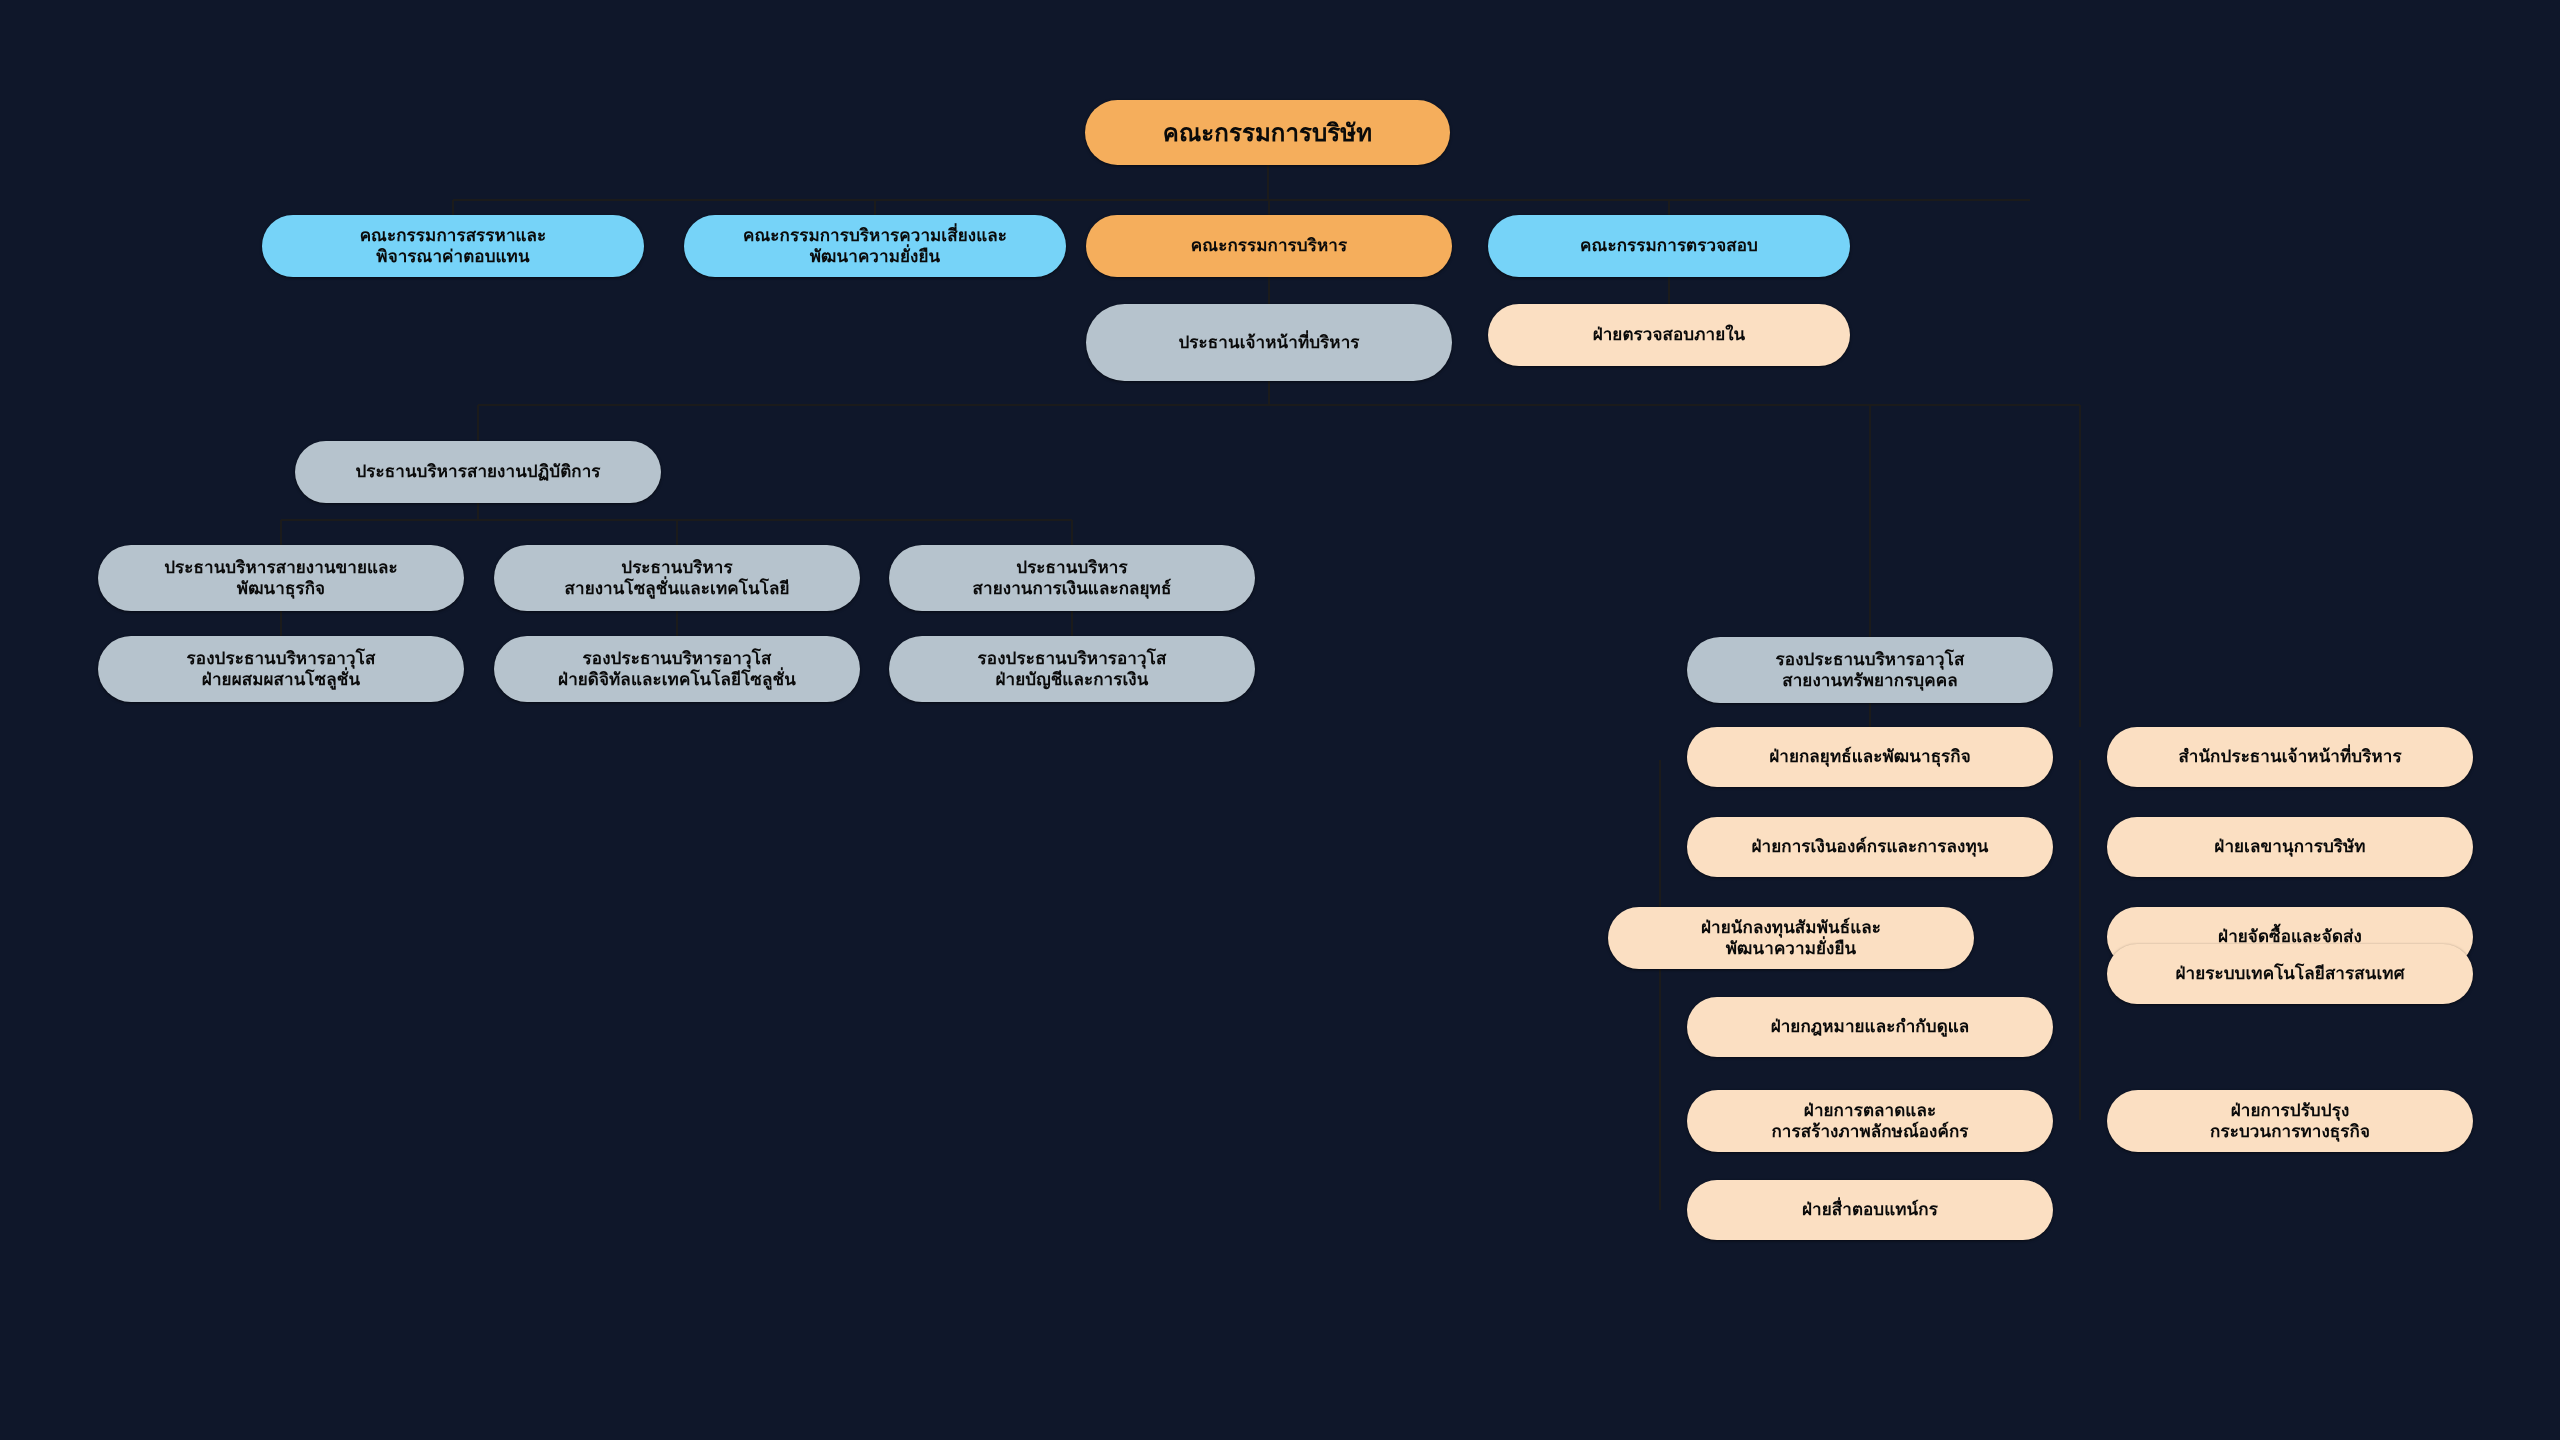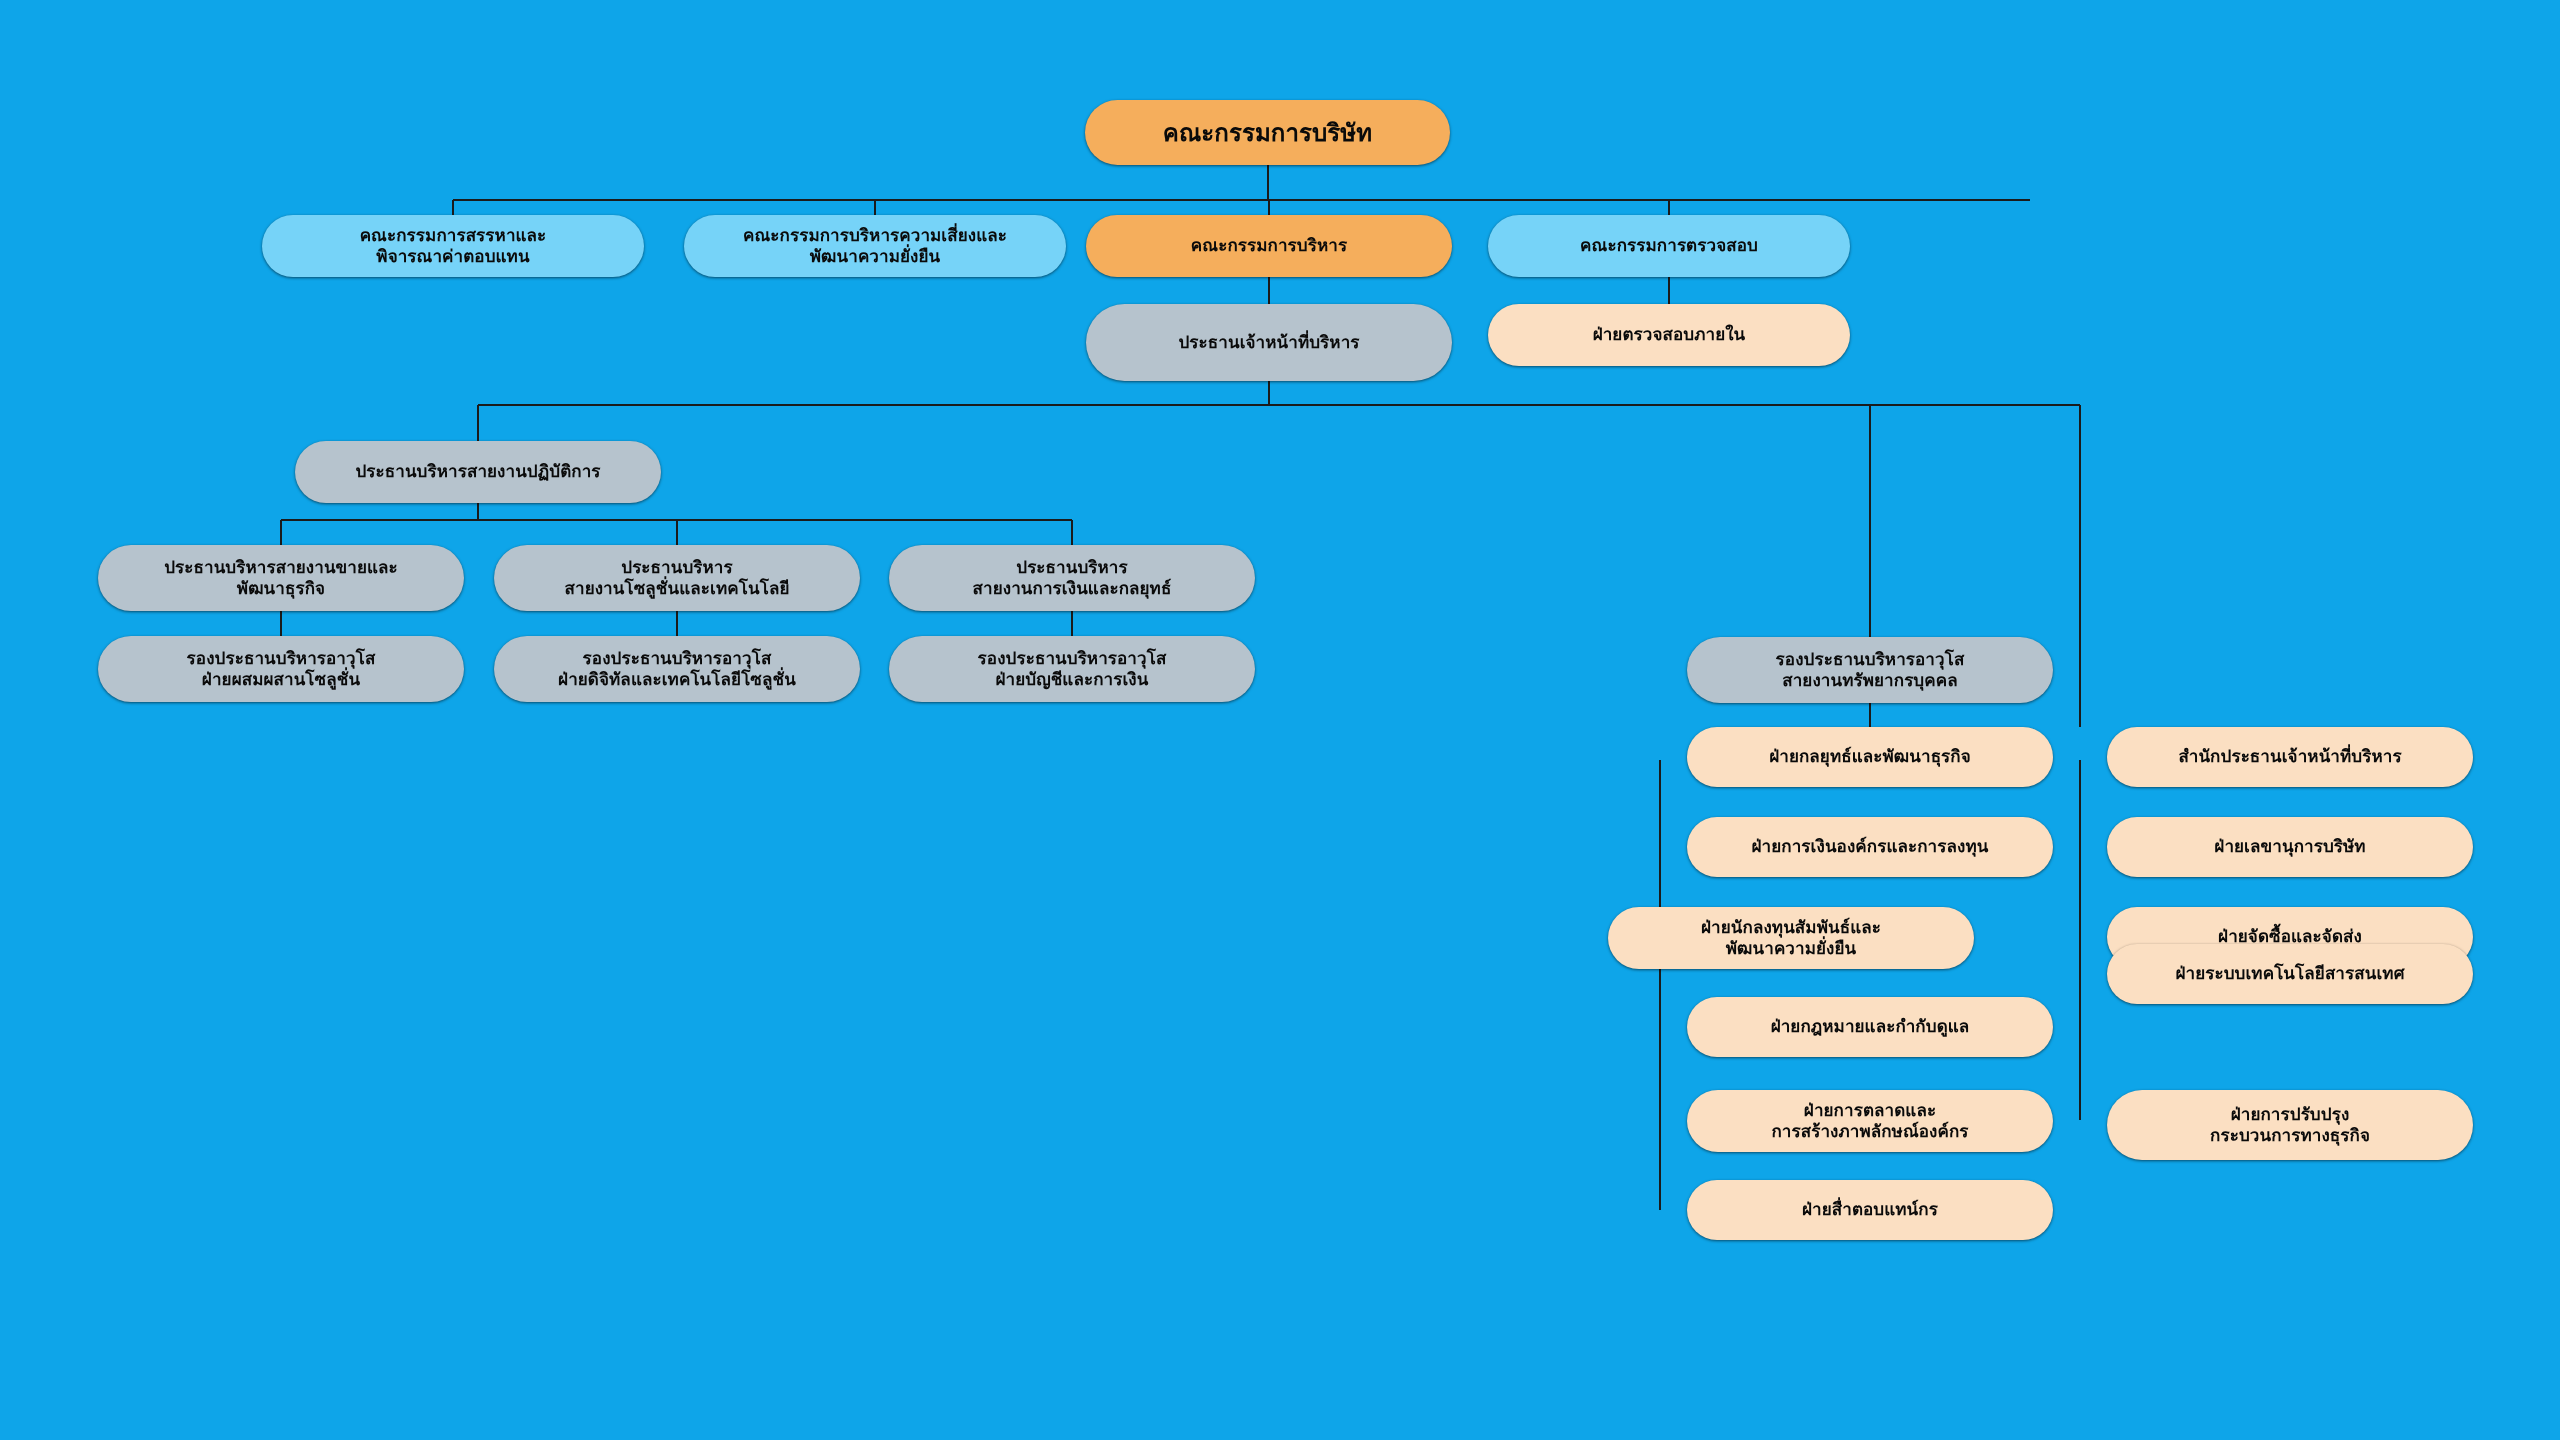--- a/index.html
+++ b/index.html
@@ -48,21 +48,21 @@
   .c-blue          { background: #76D3F8; }
   .c-slate         { background: #B6C3CD; }
   .c-peach         { background: #FBDFC2; }
 
   .sz-root  { font-size: 24px; }
   .sz-md    { font-size: 17px; }
 </style>
 </head>
 <body>
 
-<div id="chart" style="background: #0ea5e9;">
+<div id="chart" style="background: #0f172a;">
   <svg id="lines" viewBox="0 0 2560 1440" width="2560" height="1440" xmlns="http://www.w3.org/2000/svg">
     <g id="lines-g" stroke="#1b1b1b" stroke-width="2" fill="none">
         <polyline points="1268,165 1268,200" stroke="#1b1b1b"></polyline>
         <polyline points="453,200 2030,200" stroke="#1b1b1b"></polyline>
         <polyline points="453,200 453,215" stroke="#1b1b1b"></polyline>
         <polyline points="875,200 875,215" stroke="#1b1b1b"></polyline>
         <polyline points="1269,200 1269,215" stroke="#1b1b1b"></polyline>
         <polyline points="1669,200 1669,215" stroke="#1b1b1b"></polyline>
         <polyline points="1269,277 1269,304" stroke="#1b1b1b"></polyline>
         <polyline points="1669,277 1669,304" stroke="#1b1b1b"></polyline>
@@ -114,16 +114,16 @@
       <div class="node c-peach sz-md" style="left: 1608px; top: 907px; width: 366px; height: 62px;"><span>ฝ่ายนักลงทุนสัมพันธ์และ
 พัฒนาความยั่งยืน</span></div>
       <div class="node c-peach sz-md" style="left: 1687px; top: 997px; width: 366px; height: 60px;"><span>ฝ่ายกฎหมายและกำกับดูแล</span></div>
       <div class="node c-peach sz-md" style="left: 1687px; top: 1090px; width: 366px; height: 62px;"><span>ฝ่ายการตลาดและ
 การสร้างภาพลักษณ์องค์กร</span></div>
       <div class="node c-peach sz-md" style="left: 1687px; top: 1180px; width: 366px; height: 60px;"><span>ฝ่ายสื่าตอบแทน์กร</span></div>
       <div class="node c-peach sz-md" style="left: 2107px; top: 727px; width: 366px; height: 60px;"><span>สำนักประธานเจ้าหน้าที่บริหาร</span></div>
       <div class="node c-peach sz-md" style="left: 2107px; top: 817px; width: 366px; height: 60px;"><span>ฝ่ายเลขานุการบริษัท</span></div>
       <div class="node c-peach sz-md" style="left: 2107px; top: 907px; width: 366px; height: 60px;"><span>ฝ่ายจัดซื้อและจัดส่ง</span></div>
       <div class="node c-peach sz-md" style="left: 2107px; top: 944px; width: 366px; height: 60px;"><span>ฝ่ายระบบเทคโนโลยีสารสนเทศ</span></div>
-      <div class="node c-peach sz-md" style="left: 2107px; top: 1090px; width: 366px; height: 70px;"><span>ฝ่ายการปรับปรุง
+      <div class="node c-peach sz-md" style="left: 2107px; top: 1090px; width: 366px; height: 62px;"><span>ฝ่ายการปรับปรุง
 กระบวนการทางธุรกิจ</span></div>
     </div>
 </div>
 
 </body></html>

